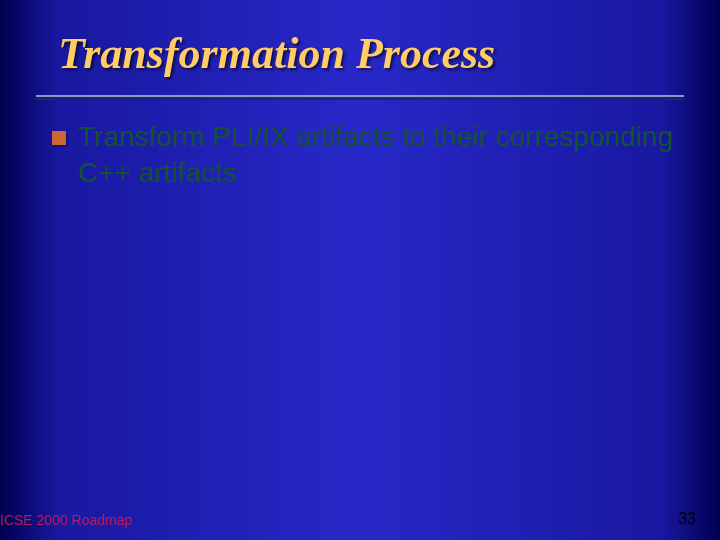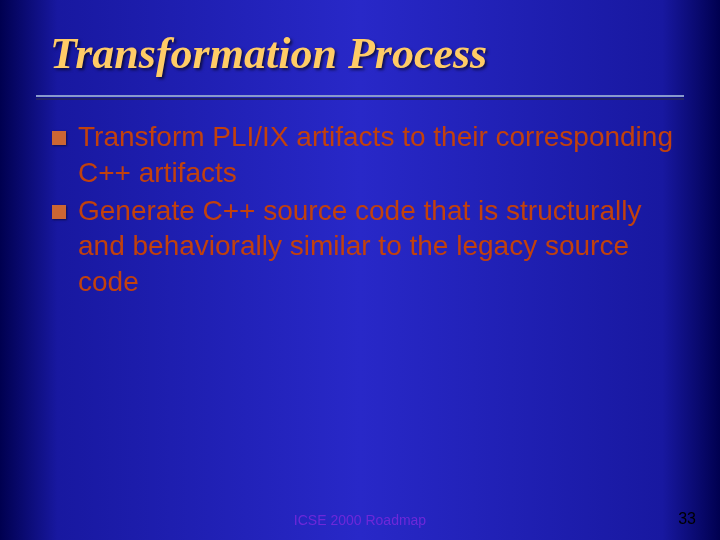--- a/index.html
+++ b/index.html
@@ -15,20 +15,21 @@
     padding: 28px 40px 10px 50px;
   }
   .title {
     font-family: Georgia, 'Times New Roman', serif;
     font-style: italic;
     font-weight: bold;
     font-size: 44px;
     color: #ffcc66;
     text-shadow: 2px 2px 3px rgba(0,0,0,0.6);
     letter-spacing: 0px;
+    margin-left: 8px;
   }
   .divider {
     margin: 6px 36px 0 36px;
     height: 6px;
     position: relative;
   }
   .divider .line1 {
     position: absolute;
     top: 0;
     left: 0;
@@ -57,33 +58,32 @@
     width: 14px;
     height: 14px;
     background: #cc6633;
     margin-top: 12px;
     margin-right: 12px;
     box-shadow: 1px 1px 2px rgba(0,0,0,0.5);
   }
   .bullet-text {
     font-family: Arial, Helvetica, sans-serif;
     font-size: 28px;
-    color: #c2410c;
+    color: #14532d;
     line-height: 1.28;
     letter-spacing: 0px;
   }
   .footer-center {
     position: absolute;
     bottom: 12px;
     left: 0;
     right: 0;
-    text-align: center;
     font-family: Arial, sans-serif;
     font-size: 14px;
-    color: #6d28d9;
+    color: #be185d;
   }
   .footer-right {
     position: absolute;
     bottom: 12px;
     right: 24px;
     font-family: Arial, sans-serif;
     font-size: 16px;
     color: #000000;
   }
 </style>
@@ -97,20 +97,16 @@
 <div class="divider">
   <div class="line1"></div>
   <div class="line2"></div>
 </div>
 
 <div class="content">
   <div class="bullet-row">
     <div class="bullet"></div>
     <div class="bullet-text">Transform PLI/IX artifacts to their corresponding C++ artifacts</div>
   </div>
-  <div class="bullet-row">
-    <div class="bullet"></div>
-    <div class="bullet-text">Generate C++ source code that is structurally and behaviorally similar  to the legacy source code</div>
-  </div>
 </div>
 
 <div class="footer-center">ICSE 2000 Roadmap</div>
 <div class="footer-right">33</div>
 
 </body></html>

